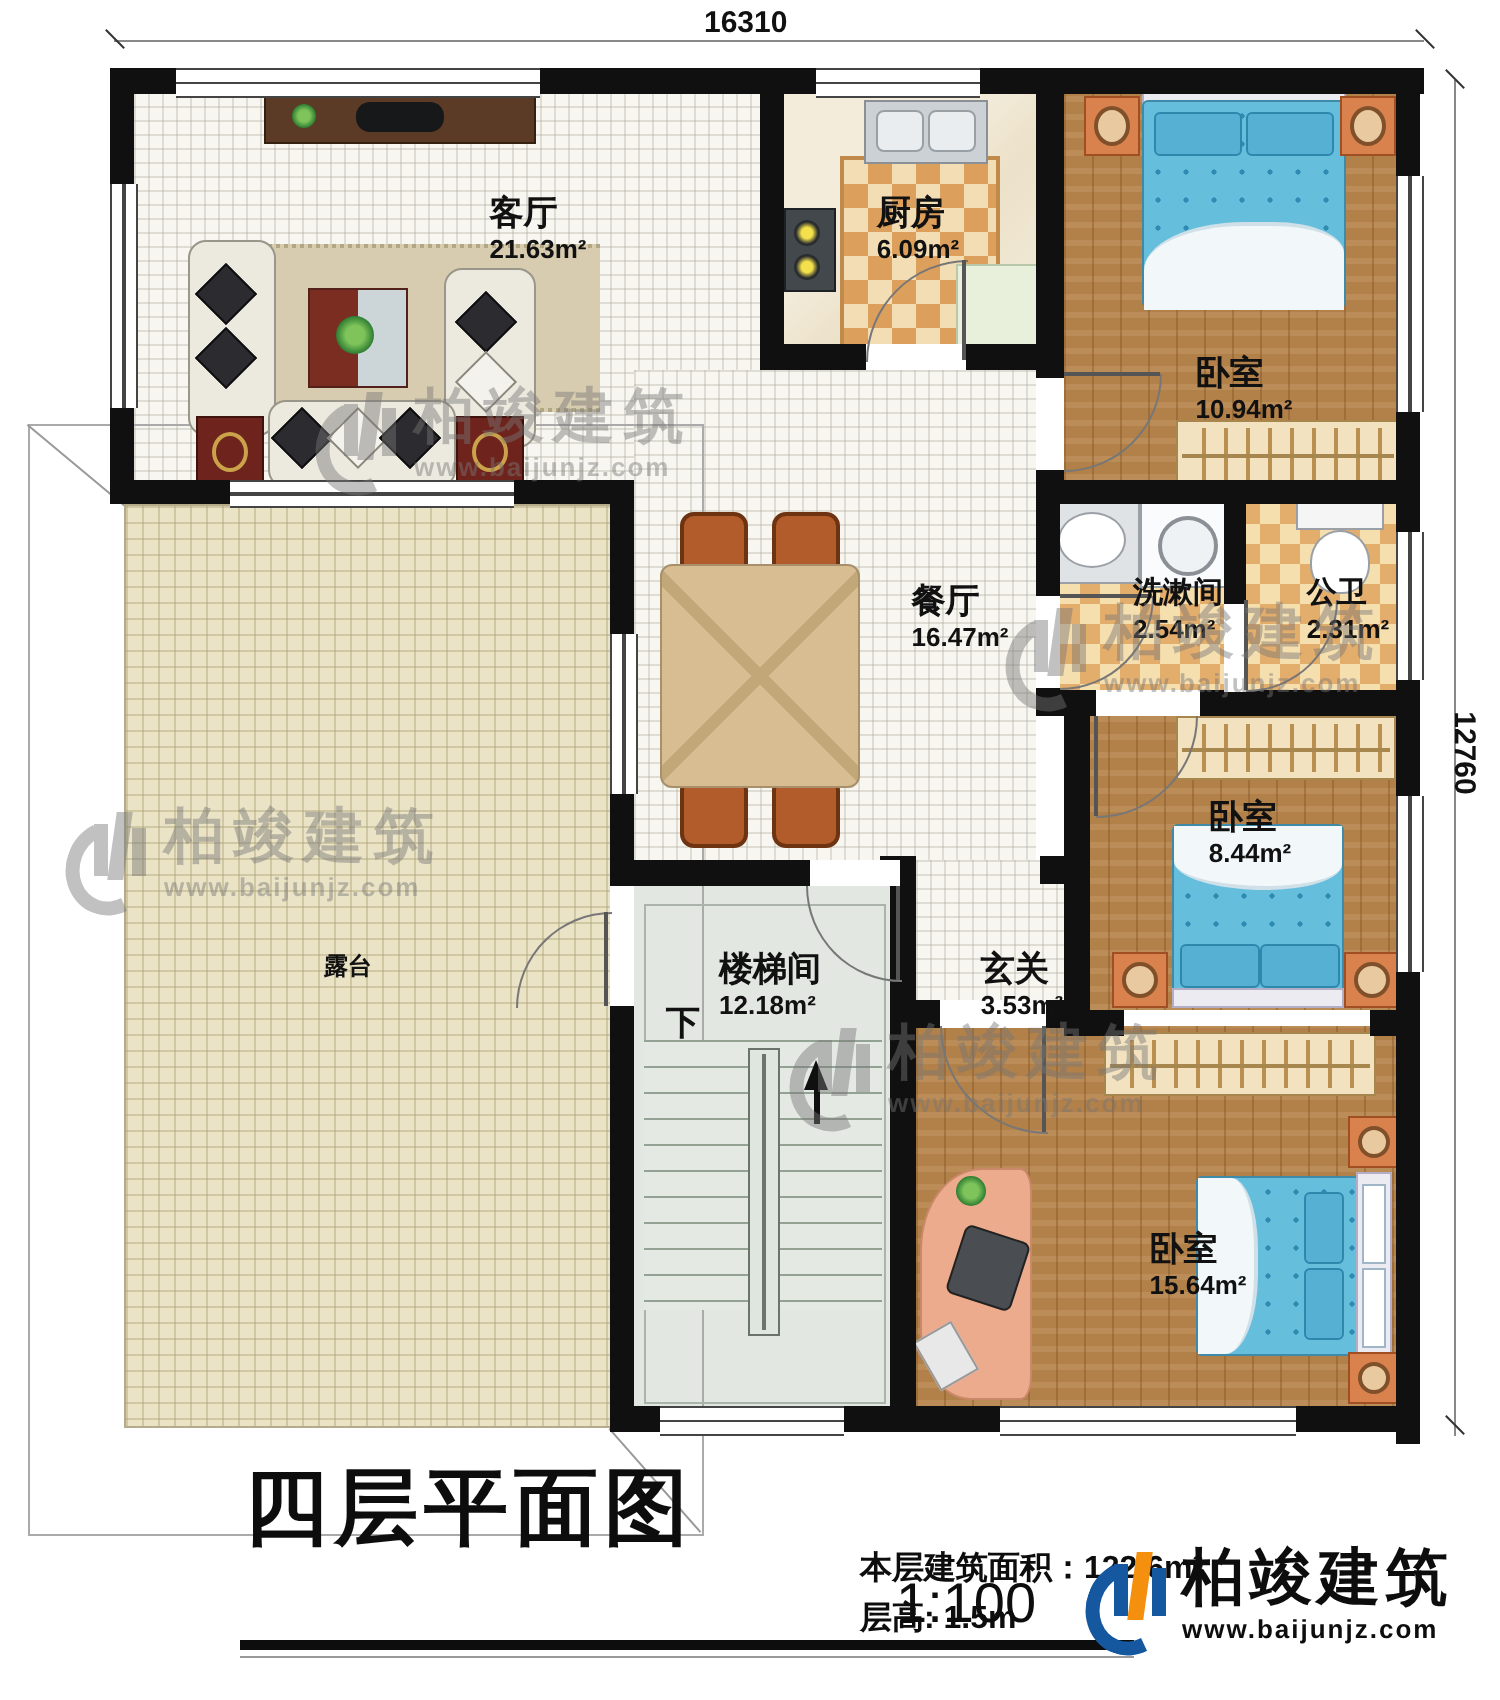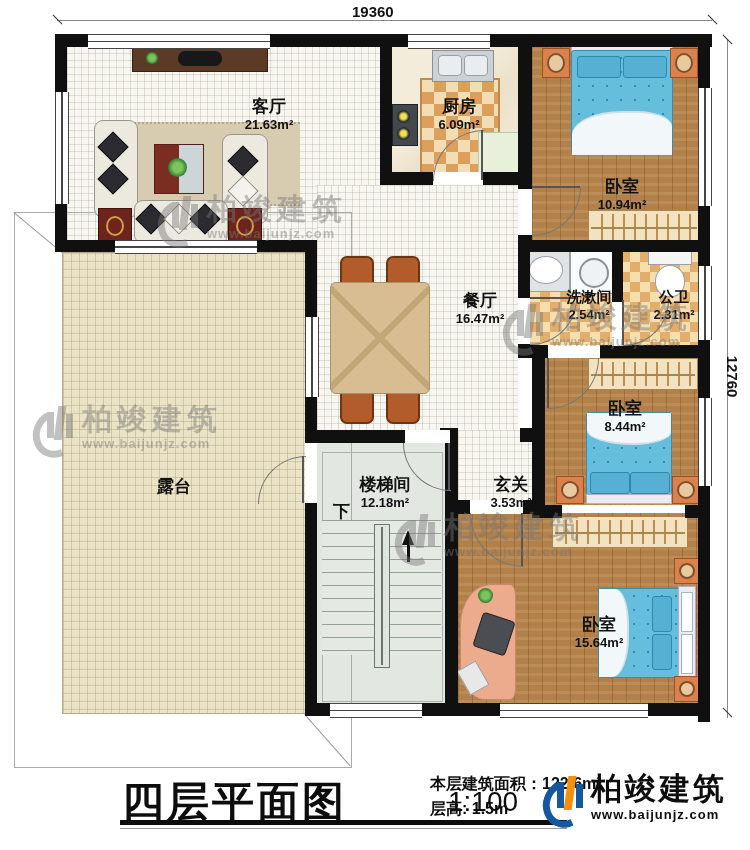--- a/index.html
+++ b/index.html
@@ -69,21 +69,21 @@
         background-image:linear-gradient(45deg,transparent 48%,#c2a779 48% 52%,transparent 52%),
                          linear-gradient(-45deg,transparent 48%,#c2a779 48% 52%,transparent 52%);}
   .chair{position:absolute;background:#b35c2b;border:2px solid #6e3310;border-radius:7px;}
   
   .steps{position:absolute;background:repeating-linear-gradient(180deg,#e4e9e3 0 12px,#94a294 12px 13px);}
   .rail{position:absolute;background:#dfe5df;border:1.5px solid #6a746a;}
   .rail::after{content:"";position:absolute;top:2px;bottom:2px;left:50%;width:1.5px;margin-left:-0.75px;background:#6a746a;}
   .uparrow{position:absolute;width:0;height:0;border:6px solid transparent;border-bottom:15px solid #101010;}
   .stem{position:absolute;background:#101010;}
   
-  .rlabel{position:absolute;transform:translateX(-50%);text-align:center;line-height:1.25;white-space:nowrap;padding-left:44px;}
+  .rlabel{position:absolute;transform:translateX(-50%);line-height:1.25;white-space:nowrap;padding-left:44px;}
   .rn{font-size:17px;font-weight:bold;}
   .ra{font-size:13px;font-weight:bold;}
   .downlbl{position:absolute;font-size:17px;font-weight:bold;}
   
   .wm{position:absolute;display:flex;align-items:center;gap:7px;opacity:.45;}
   .wm-name{font-size:30px;font-weight:bold;letter-spacing:5px;color:#777;line-height:1;}
   .wm-url{font-size:13px;font-weight:bold;letter-spacing:1px;color:#777;margin-top:2px;}
   .glyph{position:relative;width:42px;height:50px;}
   .glyph .swoosh{position:absolute;left:0;top:8px;width:30px;height:34px;border:7px solid #777;
         border-radius:50%;border-top-color:transparent;border-right-color:transparent;transform:rotate(20deg);}
@@ -293,21 +293,21 @@
   </div>
   <div class="rlabel" style="left:652px;top:288px;">
     <div class="rn" style="font-size:15px;">公卫</div>
     <div class="ra">2.31m²</div>
   </div>
   <div class="rlabel" style="left:603px;top:398px;">
     <div class="rn">卧室</div>
     <div class="ra">8.44m²</div>
   </div>
   <div class="rlabel" style="left:152px;top:476px;">
-    <div class="rn" style="font-size:17px;">露台</div>
+    <div class="rn" style="font-size:12px;">露台</div>
   </div>
   <div class="rlabel" style="left:363px;top:474px;">
     <div class="rn">楼梯间</div>
     <div class="ra">12.18m²</div>
   </div>
   <div class="rlabel" style="left:489px;top:474px;">
     <div class="rn">玄关</div>
     <div class="ra">3.53m²</div>
   </div>
   <div class="rlabel" style="left:577px;top:614px;">
@@ -361,27 +361,27 @@
       </div>
     <div>
       <div class="wm-name">柏竣建筑</div>
       <div class="wm-url">www.baijunjz.com</div>
     </div>
   </div>
 
   <div class="dimline" style="left:57px;top:20px;width:655px;height:1px;"></div>
   <div class="tick" style="left:51px;top:19px;"></div>
   <div class="tick" style="left:706px;top:19px;"></div>
-  <div class="dimtext" style="left:352px;top:3px;">19360</div>
+  <div class="dimtext" style="left:352px;top:3px;">16310</div>
   <div class="dimline" style="left:727px;top:40px;width:1px;height:678px;"></div>
   <div class="tick" style="left:721px;top:39px;"></div>
   <div class="tick" style="left:721px;top:712px;"></div>
   <div class="dimtext" style="left:702px;top:368px;width:60px;text-align:center;transform:rotate(90deg);">12760</div>
 
-  <div class="title-main" style="left:122px;top:774px;font-family:Liberation Mono, monospace;">四层平面图</div>
+  <div class="title-main" style="left:122px;top:726px;font-family:Liberation Mono, monospace;">四层平面图</div>
   <div class="title-scale" style="left:448px;top:786px;">1:100</div>
   <div class="uline-thick" style="left:120px;top:820px;width:447px;height:5px;"></div>
   <div class="uline-thin" style="left:120px;top:828px;width:447px;height:1px;"></div>
   <div class="info" style="left:430px;top:774px;">本层建筑面积：122.6m²</div>
   <div class="info" style="left:430px;top:799px;">层高: 1.5m</div>
 
   <div class="brand" style="left:543px;top:772px;">
     <div class="glyph" style="opacity:1;">
         <div class="swoosh"></div>
         <div class="b1"></div>

